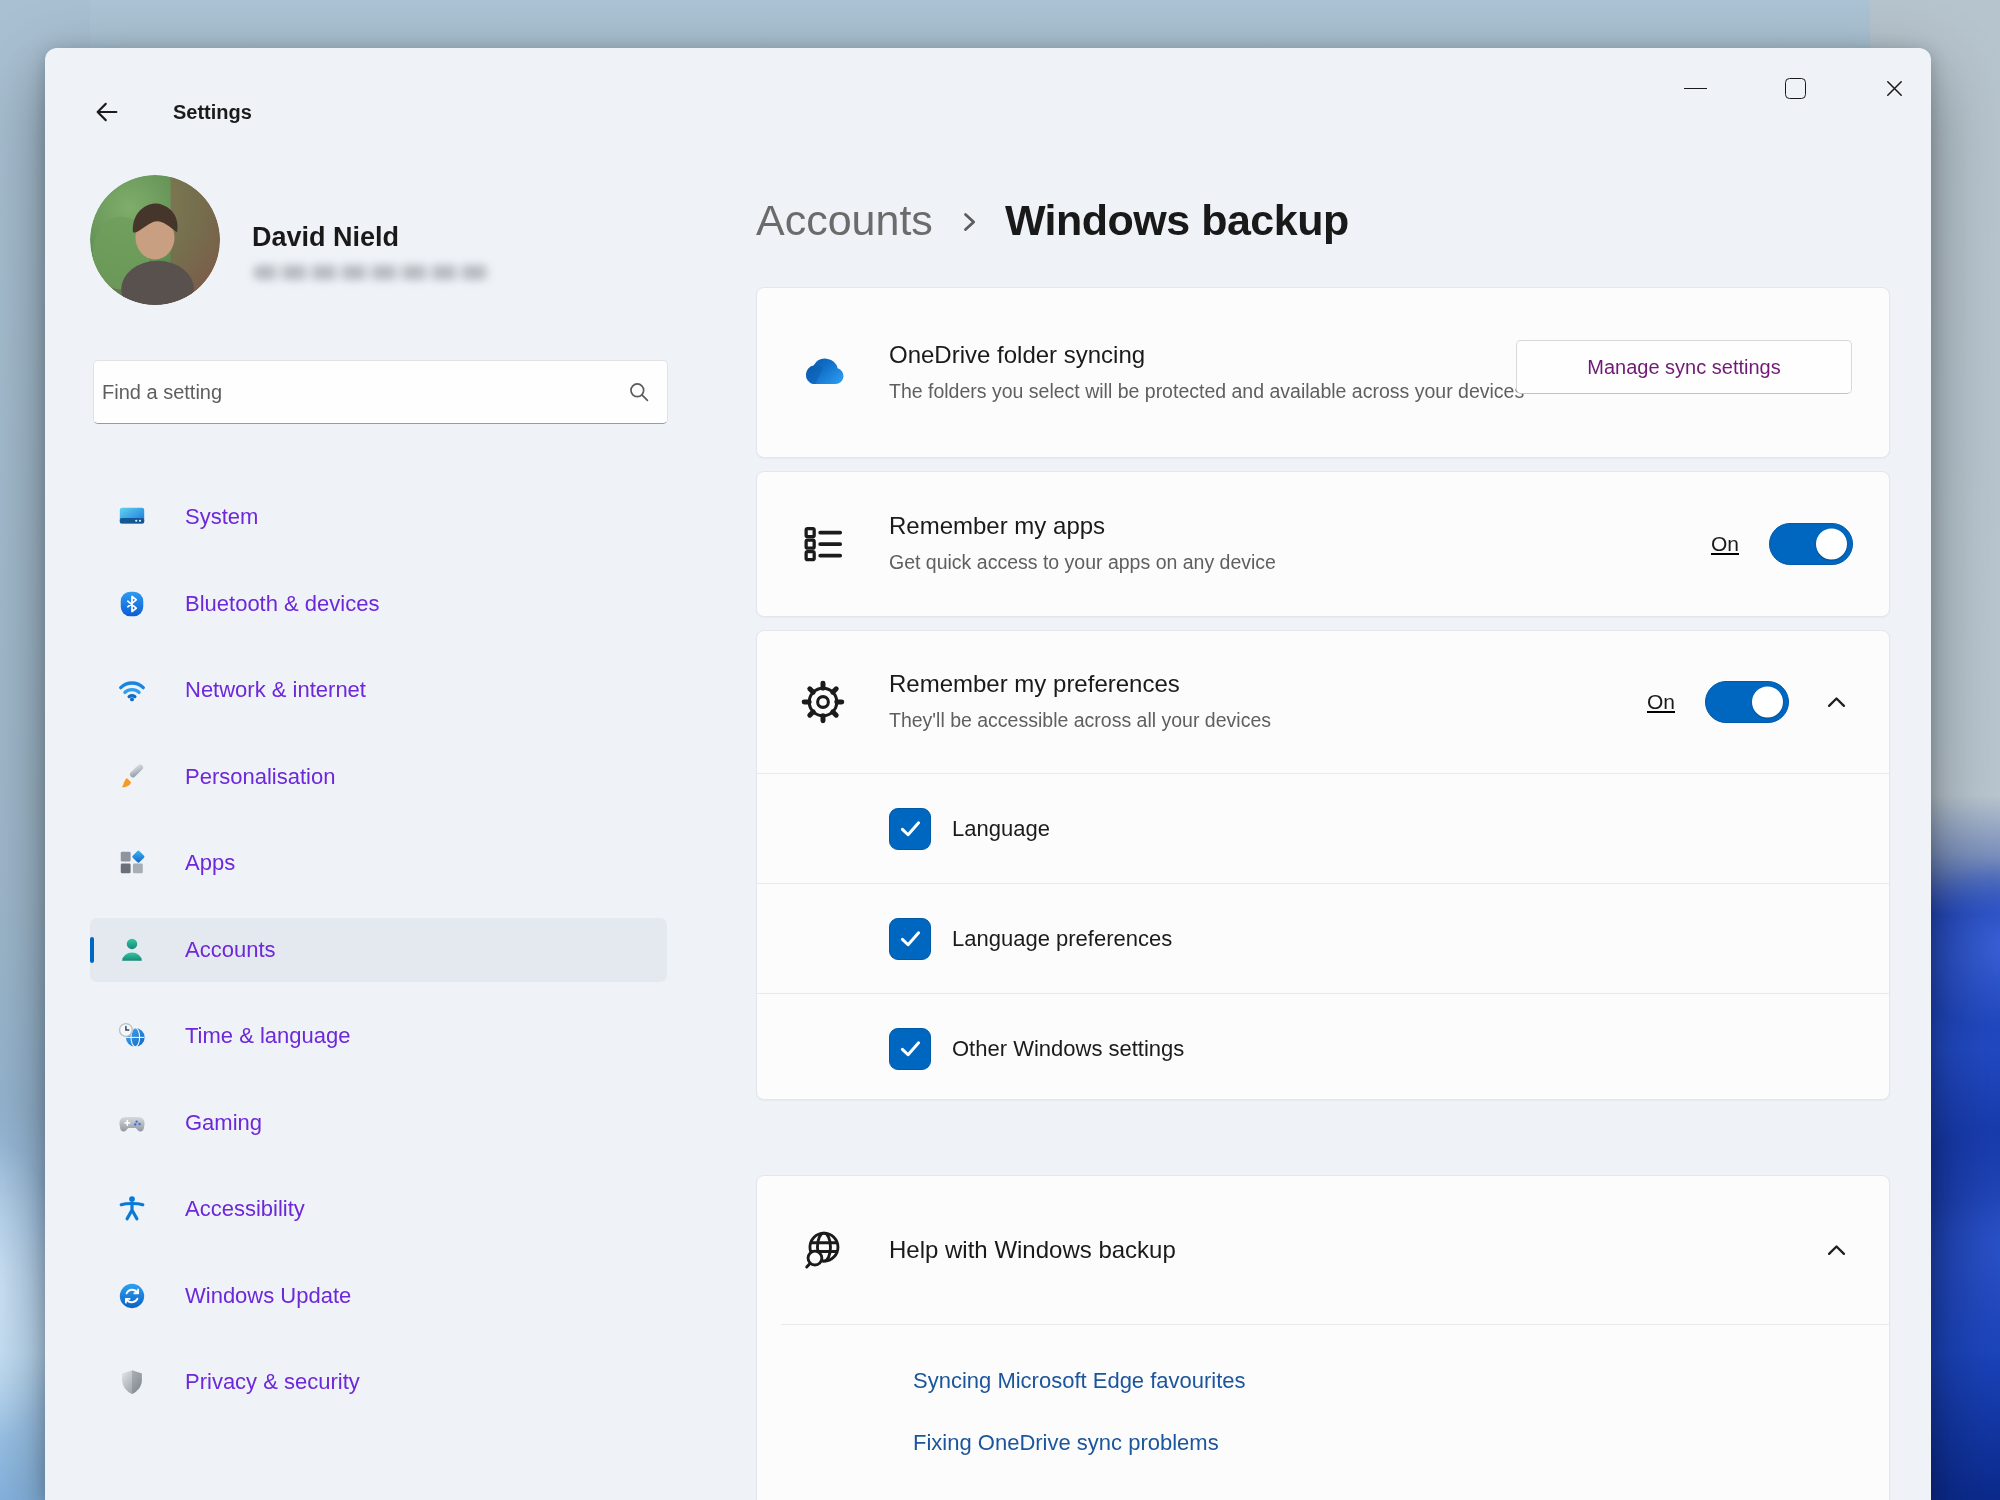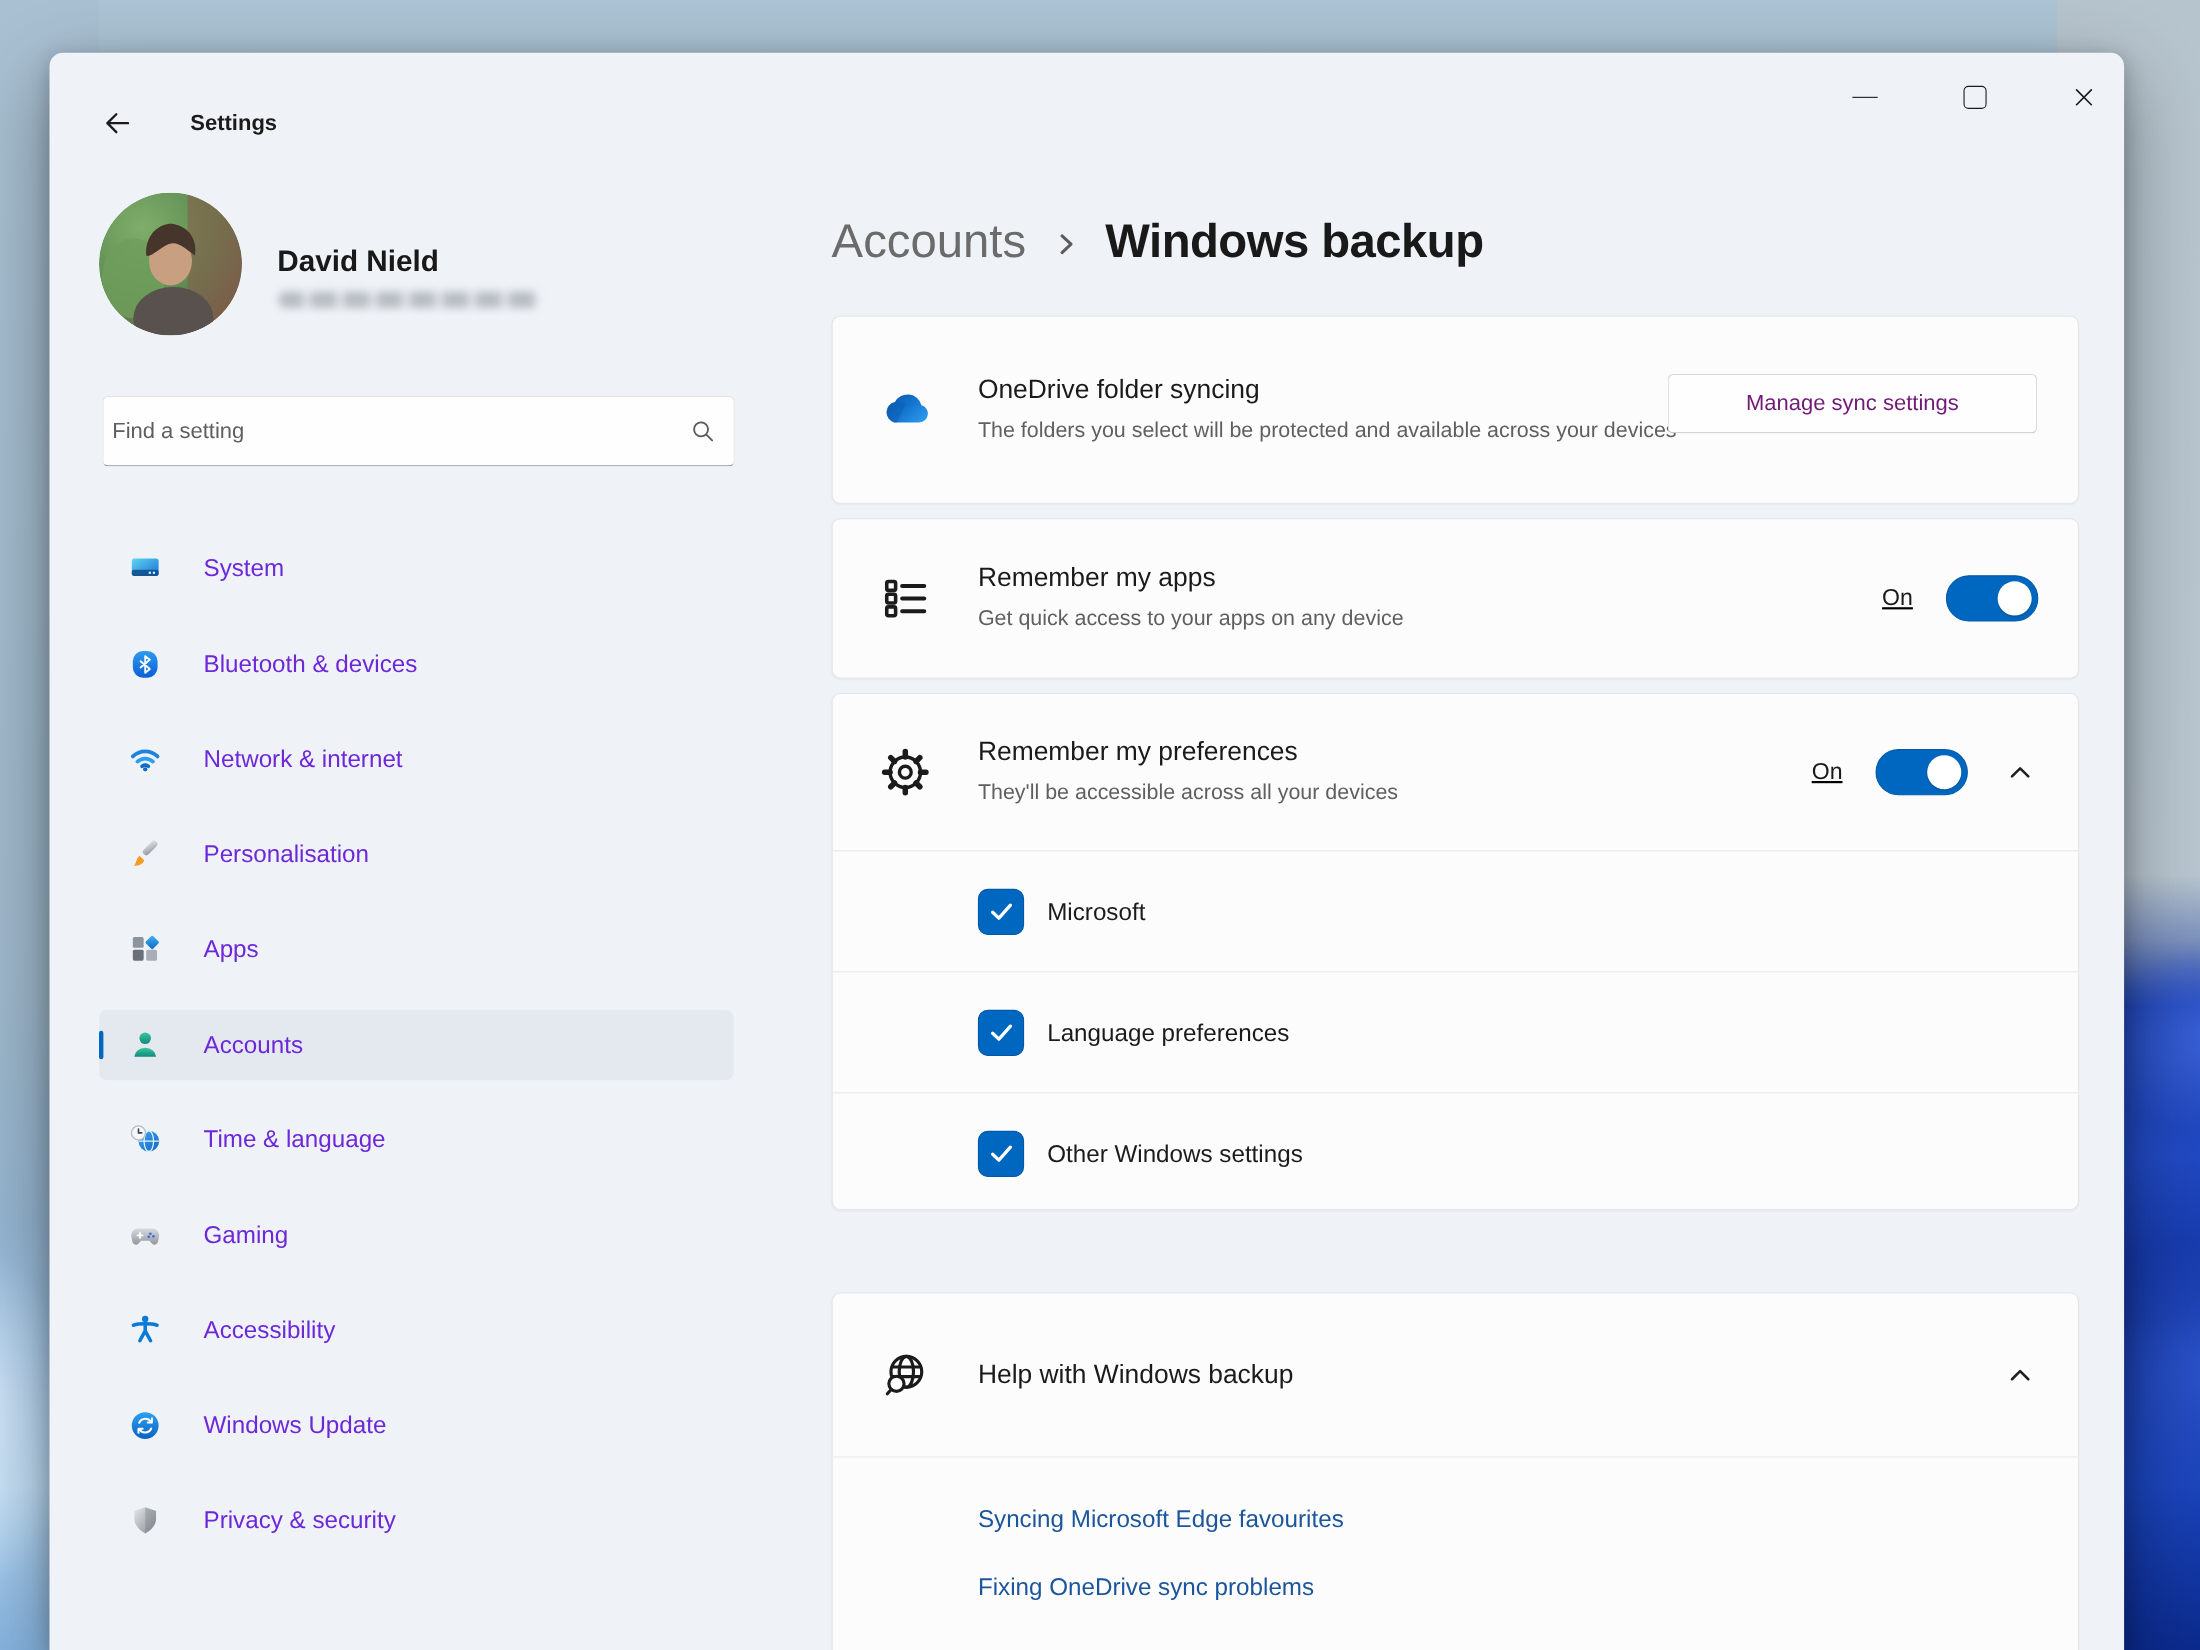--- a/index.html
+++ b/index.html
@@ -84,21 +84,21 @@
     border-radius:50%;background:#ffffff;box-shadow:0 1px 2px rgba(0,0,0,.25);}
   .chev-btn{width:34px;height:34px;display:flex;align-items:center;justify-content:center;cursor:pointer;}
   .card-prefs{top:582px;height:470px;}
   .prefs-header{height:142px;}
   .prefs-row{height:109px;display:flex;align-items:center;padding-left:132px;border-top:1px solid #e7e9eb;}
   .checkbox{width:42px;height:42px;border-radius:9px;background:#0067c0;border:1px solid #005aa8;
     box-sizing:border-box;display:flex;align-items:center;justify-content:center;cursor:pointer;flex:0 0 42px;}
   .checkbox-label{margin-left:21px;font-size:22px;color:#1b1b1b;}
   .card-help{top:1127px;height:400px;}
   .help-header{height:148px;}
-  .help-links{border-top:1px solid #e7e9eb;padding:36px 0 0 132px;display:flex;flex-direction:column;gap:22px;}
+  .help-links{border-top:1px solid #e7e9eb;padding:36px 0 0 132px;display:flex;flex-direction:column;gap:22px;margin-left:24px;}
   .help-link{font-size:22px;color:#1b559b;text-decoration:none;line-height:40px;width:fit-content;cursor:pointer;}
 </style>
 </head>
 <body>
 
 <div class="wall-left"></div>
 <div class="wall-right"></div>
 
 <div class="window">
 
@@ -418,21 +418,21 @@
     </div>
     <div id="prefs-options">
         <div class="prefs-row">
           <span class="checkbox">
             <span style="display:flex">
               <svg viewBox="0 0 20 20" width="27" height="27" fill="none" stroke="#fff" stroke-width="2.2" stroke-linecap="round" stroke-linejoin="round">
                 <path d="M4 10.6 L8.2 14.6 L16 5.8"></path>
               </svg>
             </span>
           </span>
-          <span class="checkbox-label">Microsoft</span>
+          <span class="checkbox-label">Language</span>
         </div>
         <div class="prefs-row">
           <span class="checkbox">
             <span style="display:flex">
               <svg viewBox="0 0 20 20" width="27" height="27" fill="none" stroke="#fff" stroke-width="2.2" stroke-linecap="round" stroke-linejoin="round">
                 <path d="M4 10.6 L8.2 14.6 L16 5.8"></path>
               </svg>
             </span>
           </span>
           <span class="checkbox-label">Language preferences</span>

